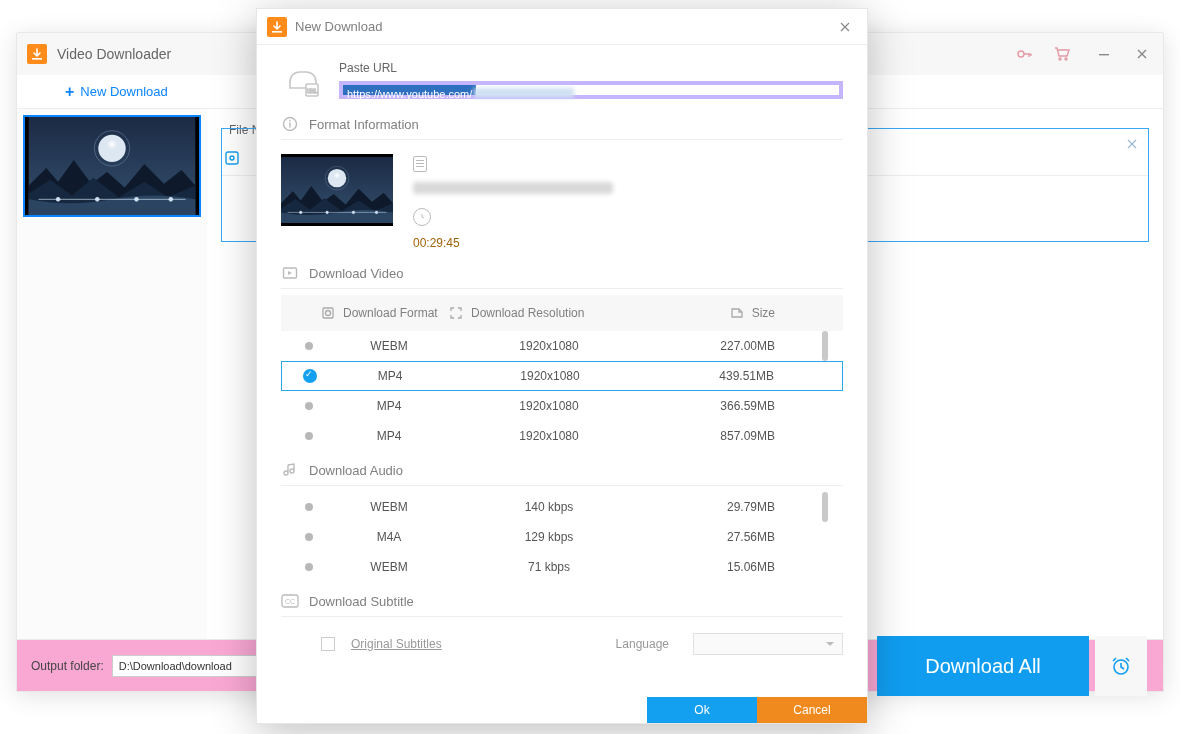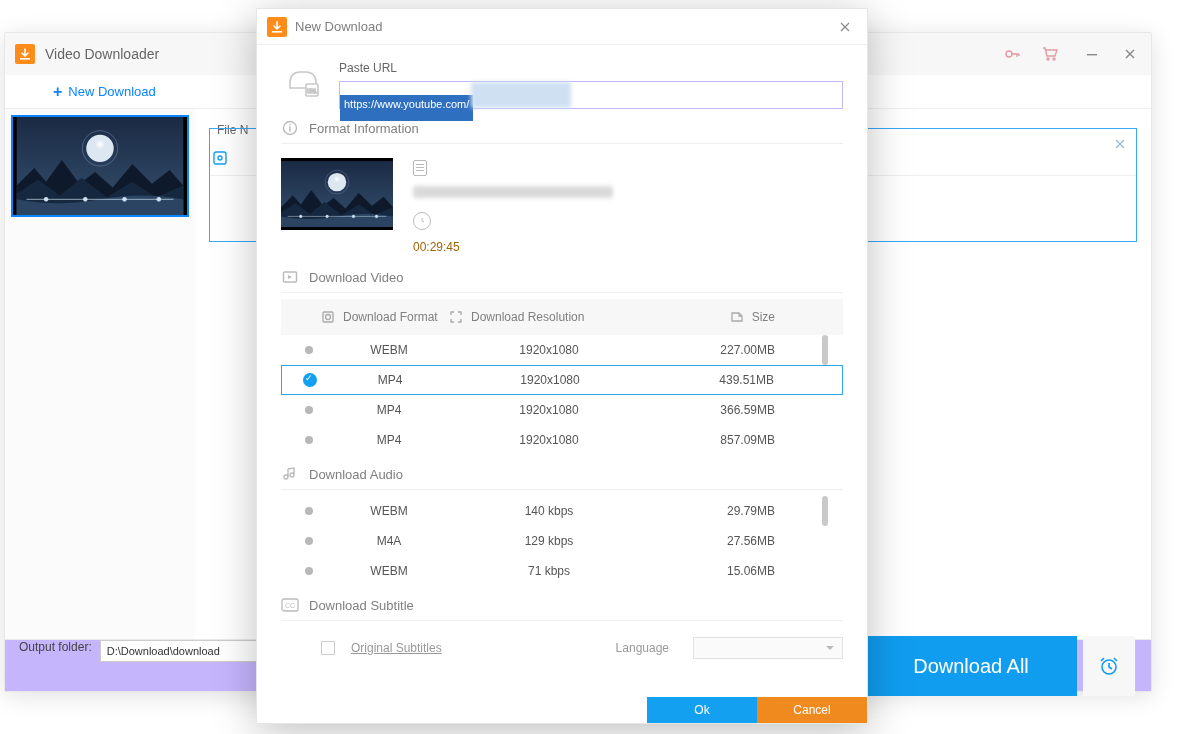--- a/index.html
+++ b/index.html
@@ -1,20 +1,20 @@
 <!DOCTYPE html>
 <html><head>
 <meta charset="utf-8">
 <style>
   * { box-sizing: border-box; font-family: "Segoe UI", Arial, sans-serif; }
   body { margin:0; background:#fff; width:1180px; height:734px; overflow:hidden; position:relative; }
 
   
   .main-window {
-    position:absolute; left:4px; top:32px; width:1148px; height:660px;
+    position:absolute; left:16px; top:32px; width:1148px; height:660px;
     background:#fff; border:1px solid #e8e8e8; border-radius:2px;
     box-shadow:0 4px 24px rgba(0,0,0,.12);
     display:flex; flex-direction:column;
   }
   .main-titlebar {
     height:42px; background:#f7f7f7; display:flex; align-items:center;
     padding:0 10px; gap:10px; position:relative;
   }
   .logo {
     width:20px; height:20px; background:#ff8c1a; display:flex;
@@ -39,22 +39,22 @@
   .moon-svg { display:block; width:100%; height:100%; }
 
   .right-panel { flex:1; padding:14px 14px 0 14px; }
   .file-label { color:#666; font-size:12px; padding-left:8px; height:22px; }
   .tabrow { display:flex; gap:14px; color:#0a84ff; font-size:12px; align-items:center; border-bottom:1px solid #eee; padding:6px 0 10px 4px; }
   .tabdot { width:14px; height:14px; }
   .right-box { margin-top:-48px; border:1px solid #36a8f4; height:114px; position:relative; }
   .right-box .x { position:absolute; right:10px; top:8px; color:#9db9cf; font-size:14px; }
 
   .bottom-bar {
-    height:52px; background:#c4b5fd; border-top:1px solid #eaeaea; display:flex;
-    align-items:flex-start; padding:0 14px; gap:8px; position:relative;
+    height:52px; background:#f9a8d4; border-top:1px solid #eaeaea; display:flex;
+    align-items:center; padding:0 14px; gap:8px; position:relative;
   }
   .outlbl { font-size:12px; color:#444; }
   .outinput { width:300px; height:22px; border:1px solid #ccc; background:#fff;
     font-size:11px; padding:0 6px; color:#333; }
   .dl-all-btn {
     position:absolute; right:74px; top:-4px; width:212px; height:60px;
     background:#109df0; color:#fff; font-size:20px; display:flex;
     align-items:center; justify-content:center;
   }
   .clock-box { position:absolute; right:16px; top:-4px; width:52px; height:60px;
@@ -74,21 +74,21 @@
   .modal-title { color:#808080; font-size:13px; }
   .modal-close { margin-left:auto; color:#888; font-size:15px; width:24px; height:24px;
     display:flex; align-items:center; justify-content:center;}
 
   .modal-body { flex:1; padding:16px 24px 0 24px; overflow:hidden; }
 
   .url-row { display:flex; gap:14px; }
   .url-icon { width:44px; height:44px; display:flex; align-items:center; justify-content:center; color:#bbb;}
   .url-col { flex:1; display:flex; flex-direction:column; }
   .url-lbl { font-size:12px; color:#666; margin-bottom:6px; }
-  .url-input { height:28px; border:1px solid #c4b5fd; font-size:12px; color:#333; }
+  .url-input { height:18px; border:4px solid #c4b5fd; font-size:12px; color:#333; }
   .url-input .sel { background:#2f6fbf; color:#fff; padding:3px 4px; display:inline-block; height:100%; font-size:11px; }
   .url-input .blur { display:inline-block; width:100px; height:100%; background:#cfe0f2; filter:blur(2px); margin-left:-2px;}
 
   .btn-row { display:flex; gap:12px; justify-content:flex-end; padding:12px 0 8px 0; }
   .blue-btn { height:26px; background:#14a0f0; color:#fff; font-size:12px; padding:0 18px;
     display:flex; align-items:center; gap:6px; border-radius:2px; cursor:pointer;}
   .ic { display:inline-flex; align-items:center; justify-content:center; }
 
   .section-head { display:flex; align-items:center; gap:10px; color:#808080; font-size:13px;
     padding:6px 0; border-bottom:1px solid #eee; margin-top:4px;}

